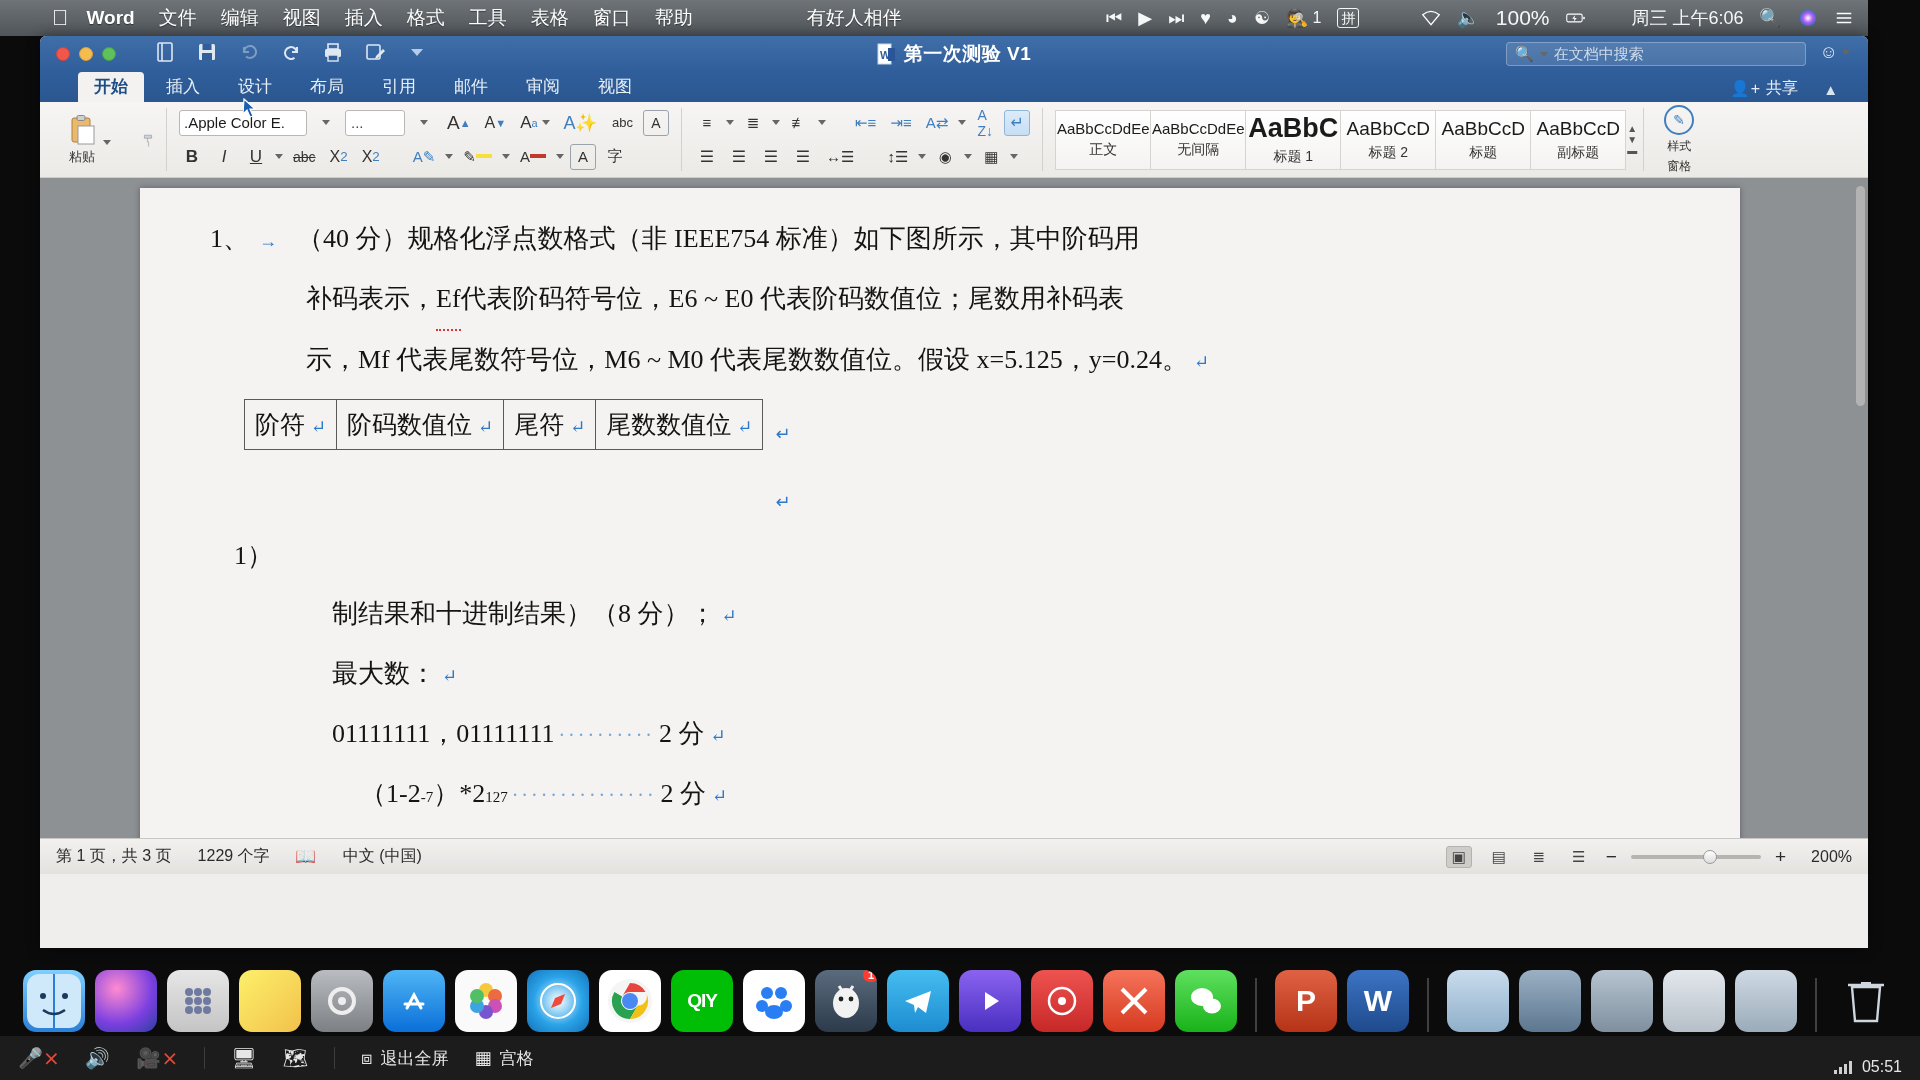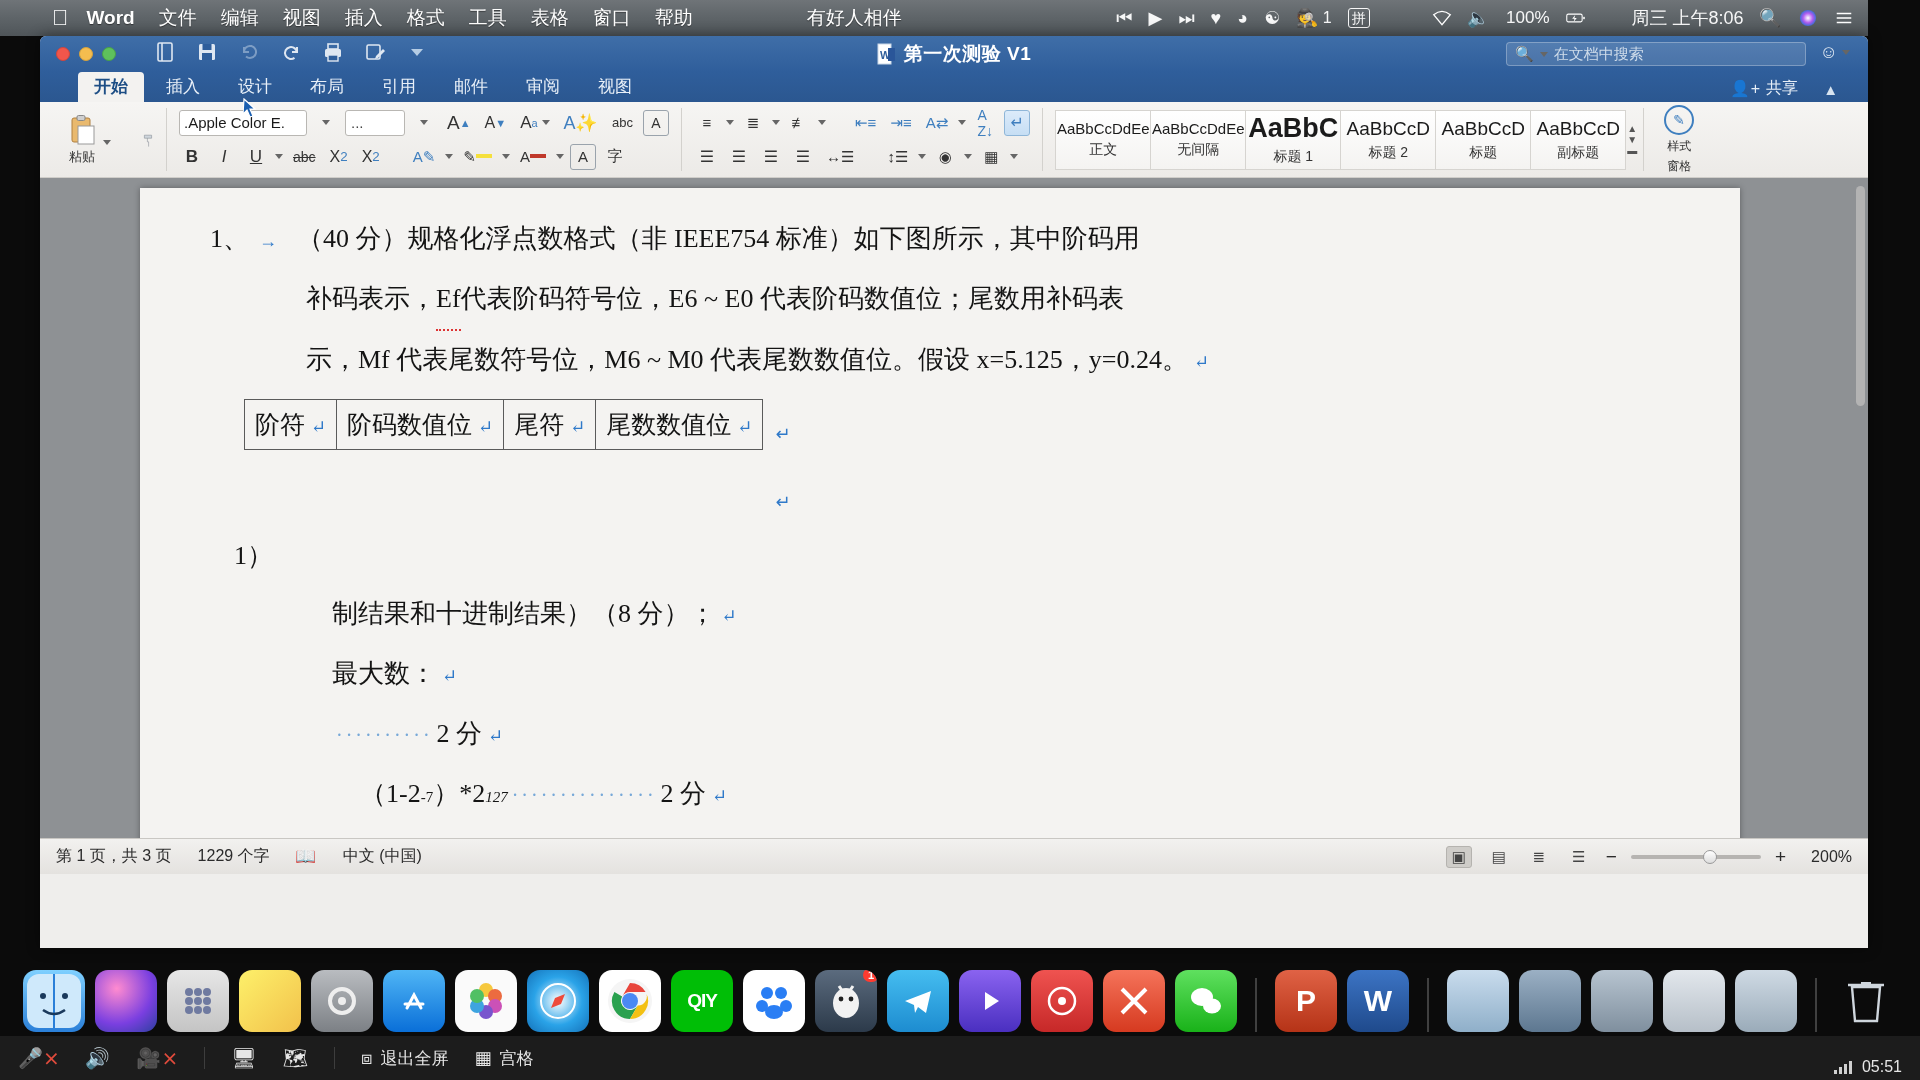--- a/index.html
+++ b/index.html
@@ -210,30 +210,30 @@
       <span class="ic">🕵</span>
       <span class="ic" style="margin-left:-12px;font-size:16px;">1</span>
       <span class="ic" style="border:1.5px solid #fff;border-radius:3px;padding:0 3px;font-size:14px;line-height:18px;"><span>拼</span></span>
       <span style="width:30px"></span>
       <span>
         <svg class="mb-icon-svg" viewBox="0 0 24 20">
             <path d="M2 6 Q12 -2 22 6 L12 18 Z" fill="none" stroke="#fff" stroke-width="1.6"></path>
           </svg>
       </span>
       <span class="ic">🔈</span>
-      <span class="ic" style="font-size:17px;">100%</span>
+      <span class="ic" style="font-size:21px;">100%</span>
       <span>
         <svg class="mb-icon-svg" viewBox="0 0 26 14">
             <rect x="1" y="2" width="20" height="10" rx="2" fill="none" stroke="#fff" stroke-width="1.4"></rect>
             <rect x="22.4" y="5.5" width="2" height="3" fill="#fff"></rect>
             <path d="M12 3 L8 8 h3 l-1 4 4-5h-3z" fill="#fff"></path>
           </svg>
       </span>
       <span style="width:14px"></span>
-      <span class="ic" style="font-size:18px;">周三 上午8:06</span>
+      <span class="ic" style="font-size:18px;">周三 上午6:06</span>
       <span class="ic">🔍</span>
       <span>
         <svg class="mb-icon-svg" viewBox="0 0 20 20">
             <defs>
               <radialGradient id="sg">
                 <stop offset="0%" stop-color="#fff"></stop>
                 <stop offset="60%" stop-color="#b05cf0"></stop>
                 <stop offset="100%" stop-color="#3f6ed8"></stop>
               </radialGradient>
             </defs>
@@ -522,30 +522,31 @@
             <span>制结果和十进制结果）（8 分）；</span>
             <span class="pilcrow">↵</span>
           </div>
 
           <div class="ln indent2">
             <span>最大数：</span>
             <span class="pilcrow">↵</span>
           </div>
 
           <div class="ln indent2">
+            <span>01111111，01111111</span>
             <span class="leader">··········</span>
             <span>2 分</span>
             <span class="pilcrow">↵</span>
           </div>
 
           <div class="ln indent3">
             <span>（1-2</span>
               <sup style="font-size:15px;">-7</sup>
               <span>）*2</span>
-              <sup style="font-size:15px;font-style:italic;">127</sup>
+              <sup style="font-size:15px;">127</sup>
             <span class="leader">···············</span>
             <span>2 分</span>
             <span class="pilcrow">↵</span>
           </div>
 
           <div class="ln indent2">
             <span>最小数：</span>
             <span class="pilcrow">↵</span>
           </div>
 

